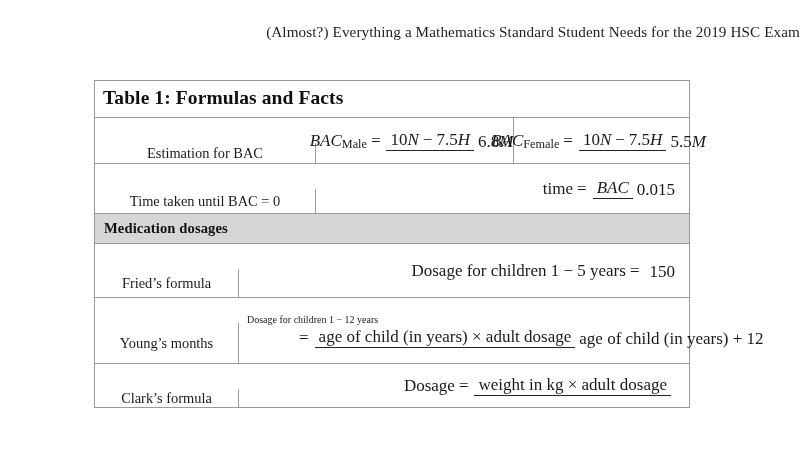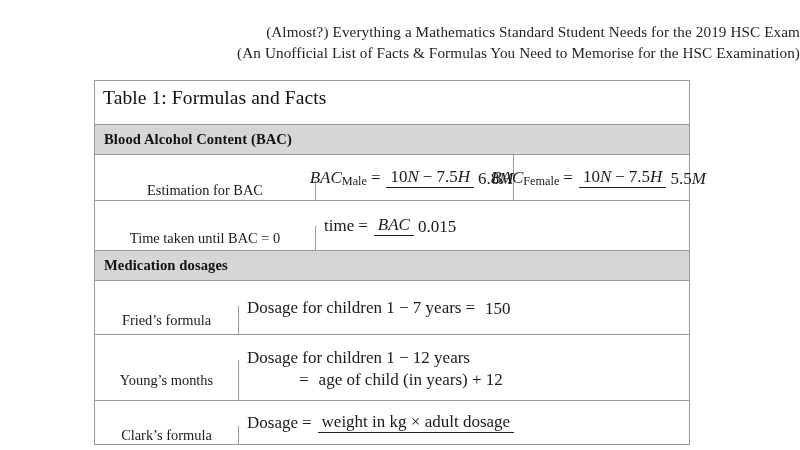--- a/index.html
+++ b/index.html
@@ -58,24 +58,24 @@
   .row:last-child { border-bottom: 1px solid #9b9b9b; }
 
   
   .title-block {
     padding: 6px 8px 5px 8px;
     box-sizing: border-box;
     width: 100%;
   }
   .table-title {
     font-size: 19.5px;
-    font-weight: normal;
+    font-weight: bold;
     letter-spacing: 0.1px;
     line-height: 1.15;
-    margin-bottom: 10px;
+    margin-bottom: 3px;
     color: #0f0f0f;
   }
   .table-subtitle {
     font-size: 14.2px;
     line-height: 1.2;
     display: inline;
   }
   .hl {
     background: #ffff00;
     padding: 0 1px;
@@ -94,20 +94,21 @@
     color: #111;
   }
 
   
   .cell {
     box-sizing: border-box;
     padding: 6px 8px;
     display: flex;
     align-items: center;
     font-size: 14.4px;
+    justify-content: flex-end;
   }
   .cell.label {
     justify-content: center;
     text-align: right;
     margin-top: 25px;
   }
   .cell.divider { border-right: 1px solid #9b9b9b; }
 
   .c-label-bac   { width: 221px; }
   .c-formula-m   { width: 198px; justify-content: center; }
@@ -161,50 +162,46 @@
     white-space: nowrap;
   }
 
   .stacked {
     display: flex;
     flex-direction: column;
     align-items: flex-start;
     line-height: 1.25;
     width: 100%;
   }
-  .stacked .l1 { font-size: 17px; }
+  .stacked .l1 { font-size: 10px; }
   .stacked .l2 {
     display: flex;
     align-items: center;
     margin-top: 1px;
     padding-left: 52px;
   }
   .eq-lead { margin-right: 4px; font-style: normal; }
 </style>
 </head>
 <body>
 
 <div class="page">
 
   <div class="doc-heading">
     <span class="line">(Almost?) Everything a Mathematics Standard Student Needs for the 2019 HSC Exam</span>
-    <span class="line">(An Unofficial List of Facts &amp; Formulas You Need to Memorise for the HSC Examination)</span>
   </div>
 
   <div class="table-wrap">
 
     <div class="row">
       <div class="title-block">
         <div class="table-title">Table 1: Formulas and Facts</div>
       </div>
     </div>
 
-    <div class="row">
-      <div class="section-bar">Blood Alcohol Content (BAC)</div>
-    </div>
 
     <div class="row h-estimation">
       <div class="cell label divider c-label-bac">Estimation for BAC</div>
       <div class="cell divider c-formula-m">
         <span class="math">
           <span class="it">BAC</span>
             <span class="sub">Male</span>
           <span class="op">=</span>
           <span class="frac">
             <span class="num"><span class="rm">10</span><span class="it">N</span><span class="op">−</span><span class="rm">7.5</span><span class="it">H</span></span>
@@ -240,37 +237,38 @@
     </div>
 
     <div class="row">
       <div class="section-bar">Medication dosages</div>
     </div>
 
     <div class="row h-fried">
       <div class="cell label divider c-label-med">Fried’s formula</div>
       <div class="cell c-med-body">
         <span class="math">
-          <span class="rm">Dosage for children 1 − 7 years</span>
+          <span class="rm">Dosage for children 1 − 5 years</span>
           <span class="op">=</span>
           <span class="frac">
             <span class="den rm">150</span>
           </span>
         </span>
       </div>
     </div>
 
     <div class="row h-young">
       <div class="cell label divider c-label-med">Young’s months</div>
       <div class="cell c-med-body">
         <span class="stacked">
           <span class="l1 rm">Dosage for children 1 − 12 years</span>
           <span class="l2 math">
             <span class="eq-lead">=</span>
             <span class="frac">
+              <span class="num rm">age of child (in years)  ×  adult dosage</span>
               <span class="den rm">age of child (in years)  +  12</span>
             </span>
           </span>
         </span>
       </div>
     </div>
 
     <div class="row h-clark">
       <div class="cell label divider c-label-med">Clark’s formula</div>
       <div class="cell c-med-body">

